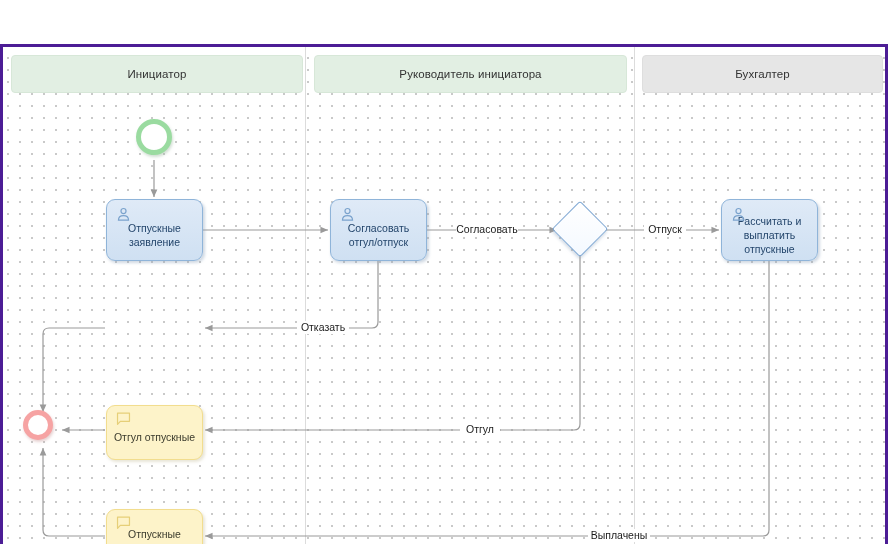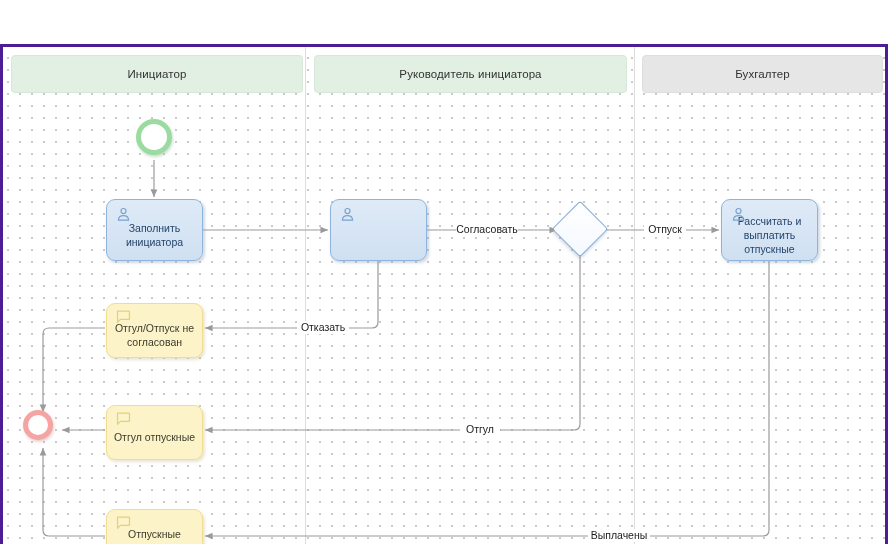--- a/index.html
+++ b/index.html
@@ -233,46 +233,41 @@
 
   <div class="node event start" style="left:133px; top:72px;"></div>
 
   <div class="node event end" style="left:20px; top:363px;"></div>
 
   <div class="node task" style="left:103px; top:152px;">
     <svg class="user-icon" viewBox="0 0 16 16">
       <circle cx="8" cy="4.3" r="2.7" fill="none" stroke="#7ba3cd" stroke-width="1.3"></circle>
       <path d="M 2.6 14 Q 2.6 9.1 8 9.1 Q 13.4 9.1 13.4 14 Z" fill="none" stroke="#7ba3cd" stroke-width="1.3"></path>
     </svg>
-    <div class="label">Заполнить инициатора</div>
+    <div class="label">Отпускные заявление</div>
   </div>
 
   <div class="node task" style="left:327px; top:152px;">
     <svg class="user-icon" viewBox="0 0 16 16">
       <circle cx="8" cy="4.3" r="2.7" fill="none" stroke="#7ba3cd" stroke-width="1.3"></circle>
       <path d="M 2.6 14 Q 2.6 9.1 8 9.1 Q 13.4 9.1 13.4 14 Z" fill="none" stroke="#7ba3cd" stroke-width="1.3"></path>
     </svg>
+    <div class="label">Согласовать отгул/отпуск</div>
   </div>
 
   <div class="node gateway" style="left:557px; top:162px;"></div>
 
   <div class="node task" style="left:718px; top:152px;">
     <svg class="user-icon" viewBox="0 0 16 16">
       <circle cx="8" cy="4.3" r="2.7" fill="none" stroke="#7ba3cd" stroke-width="1.3"></circle>
       <path d="M 2.6 14 Q 2.6 9.1 8 9.1 Q 13.4 9.1 13.4 14 Z" fill="none" stroke="#7ba3cd" stroke-width="1.3"></path>
     </svg>
     <div class="label">Рассчитать и выплатить отпускные</div>
   </div>
 
-  <div class="node note" style="left:103px; top:256px;">
-    <svg class="msg-icon" viewBox="0 0 16 15">
-      <path d="M 1.6 1.3 L 14.4 1.3 L 14.4 10 L 4.6 10 L 1.6 13.2 Z" fill="none" stroke="#e6cf78" stroke-width="1.3" stroke-linejoin="round"></path>
-    </svg>
-    <div class="label">Отгул/Отпуск не согласован</div>
-  </div>
 
   <div class="node note" style="left:103px; top:358px;">
     <svg class="msg-icon" viewBox="0 0 16 15">
       <path d="M 1.6 1.3 L 14.4 1.3 L 14.4 10 L 4.6 10 L 1.6 13.2 Z" fill="none" stroke="#e6cf78" stroke-width="1.3" stroke-linejoin="round"></path>
     </svg>
     <div class="label">Отгул отпускные</div>
   </div>
 
   <div class="node note" style="left:103px; top:462px;">
     <svg class="msg-icon" viewBox="0 0 16 15">

